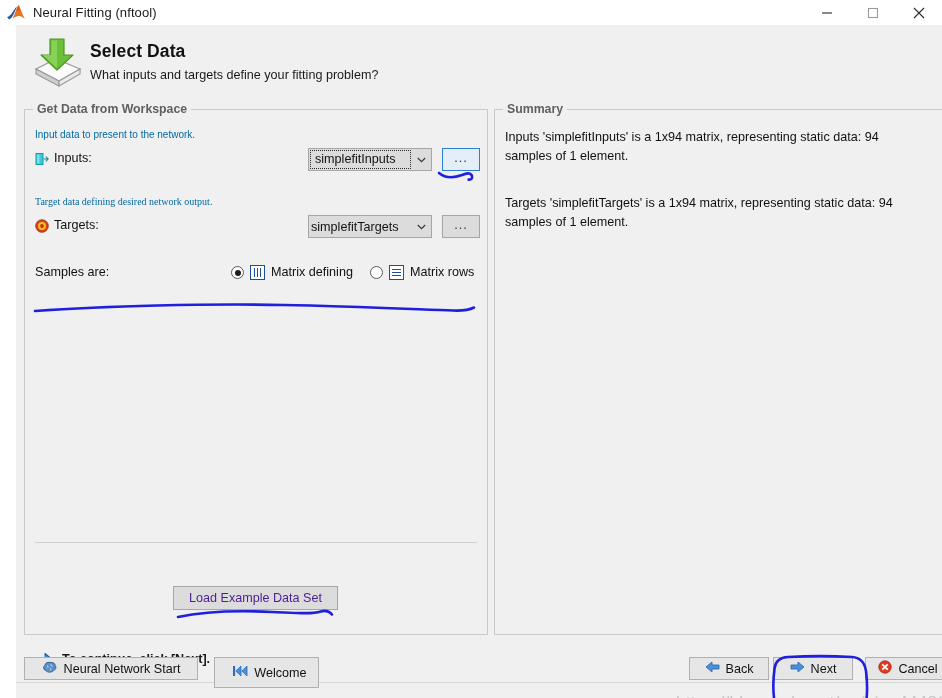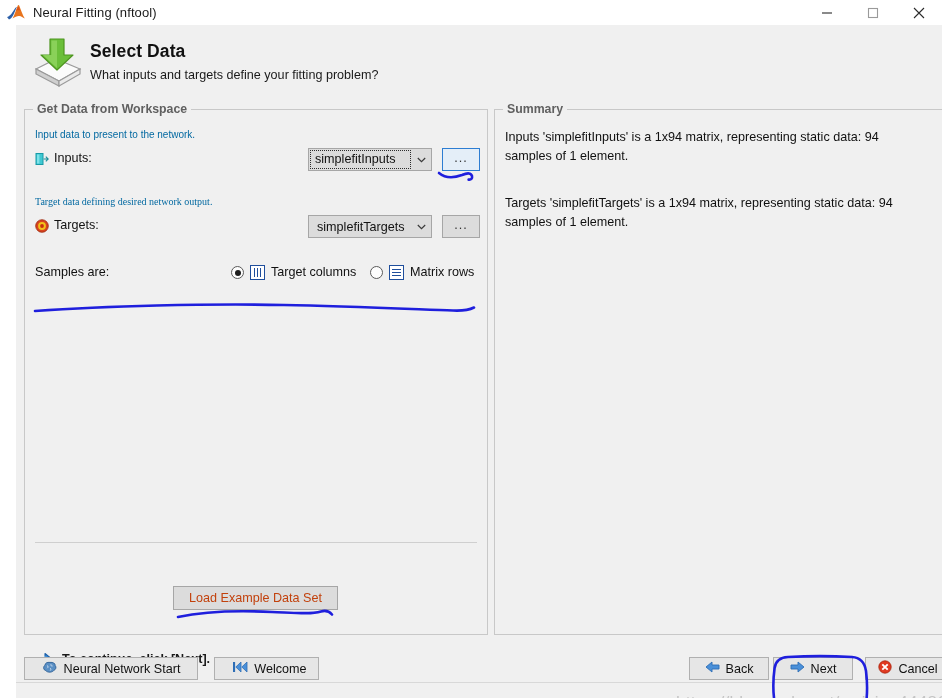--- a/index.html
+++ b/index.html
@@ -96,21 +96,21 @@
   .combo {
     position: absolute;
     height: 23px;
     background: #dcdcdc;
     border: 1px solid #a6a6a6;
     box-sizing: border-box;
     display: flex; align-items: center;
   }
   .combo .combo-val {
     flex: 1;
-    padding-left: 8px;
+    padding-left: 2px;
     font-size: 12.6px; color: #111;
     white-space: nowrap; overflow: hidden;
   }
   .combo .combo-arrow {
     width: 20px; height: 21px;
     display: flex; align-items: center; justify-content: center;
   }
   .combo.focused .combo-val {
     border: 1px dotted #2c2c2c;
     margin: 1px 0 1px 1px;
@@ -118,21 +118,21 @@
     line-height: 17px;
   }
 
   
   .btn {
     position: absolute;
     background: #dcdcdc;
     border: 1px solid #a6a6a6;
     box-sizing: border-box;
     display: flex; align-items: center; justify-content: center;
-    font-size: 12.6px; color: #c2410c;
+    font-size: 12.6px; color: #4c1d95;
     white-space: nowrap;
   }
   .btn.ellipsis { letter-spacing: 1px; padding-bottom: 4px; color: #333; }
   .btn.focus-blue { border: 1px solid #2d7dd2; background: #e4eef8; }
 
   .btn-flat {
     position: absolute;
     background: #e6e6e6;
     border: 1px solid #b0b0b0;
     box-sizing: border-box;
@@ -296,21 +296,21 @@
     <div class="btn ellipsis" style="left:417px; top:105px; width:38px; height:23px;">...</div>
 
     <div class="rowlabel" style="left:10px; top:155px;">Samples are:</div>
 
     <div class="radio-outer checked" style="left:206px; top:156px;"></div>
     <div class="matrix-glyph" style="left:225px; top:155px;">
       <div class="bar"></div>
         <div class="bar"></div>
         <div class="bar"></div>
     </div>
-    <div class="rowlabel" style="left:246px; top:155px;">Target columns</div>
+    <div class="rowlabel" style="left:246px; top:155px;">Matrix defining</div>
 
     <div class="radio-outer" style="left:345px; top:156px;"></div>
     <div class="matrix-glyph rows" style="left:364px; top:155px;">
       <div class="bar"></div>
         <div class="bar"></div>
         <div class="bar"></div>
     </div>
     <div class="rowlabel" style="left:385px; top:155px;">Matrix rows</div>
 
     <div class="hr-line" style="left:10px; top:432px; width:442px;"></div>
@@ -340,21 +340,21 @@
   <div class="btn-flat" style="left:8px; top:632px; width:174px; height:23px;text-align:right;">
     <span>
       <svg width="16" height="13" viewBox="0 0 16 13">
         <path d="M3 4.2 C3 2.2 5 1 8 1.4 C11 1 13.4 2.4 13.2 4.6 C14.6 6 14 8.6 11.6 9.6 C9.6 11.8 5.4 11.6 3.8 9.6 C1.4 9 .8 5.8 3 4.2 Z" fill="#5a8fc4" stroke="#2d5f95" stroke-width=".9"></path>
         <path d="M5 4.4 C6.4 5 6.2 6.6 5.2 7.2 M9 3.2 C8.4 4.6 9.6 5.4 10.6 5 M8 7 C9 7.6 9.2 9 8.2 9.6" stroke="#dfeaf6" stroke-width=".8" fill="none"></path>
       </svg>
     </span>
     <span>Neural Network Start</span>
   </div>
 
-  <div class="btn-flat" style="left:198px; top:632px; width:105px; height:23px;padding-left:6px;">
+  <div class="btn-flat" style="left:198px; top:632px; width:105px; height:31px;padding-left:6px;">
     <span>
       <svg width="16" height="12" viewBox="0 0 16 12">
         <rect x="1" y="1" width="2.1" height="10" fill="#2d6db5"></rect>
         <path d="M9 1 L9 11 L3.8 6 Z" fill="#4a90d9" stroke="#2d6db5" stroke-width=".8"></path>
         <path d="M15 1 L15 11 L9.8 6 Z" fill="#4a90d9" stroke="#2d6db5" stroke-width=".8"></path>
       </svg>
     </span>
     <span>Welcome</span>
   </div>
 

